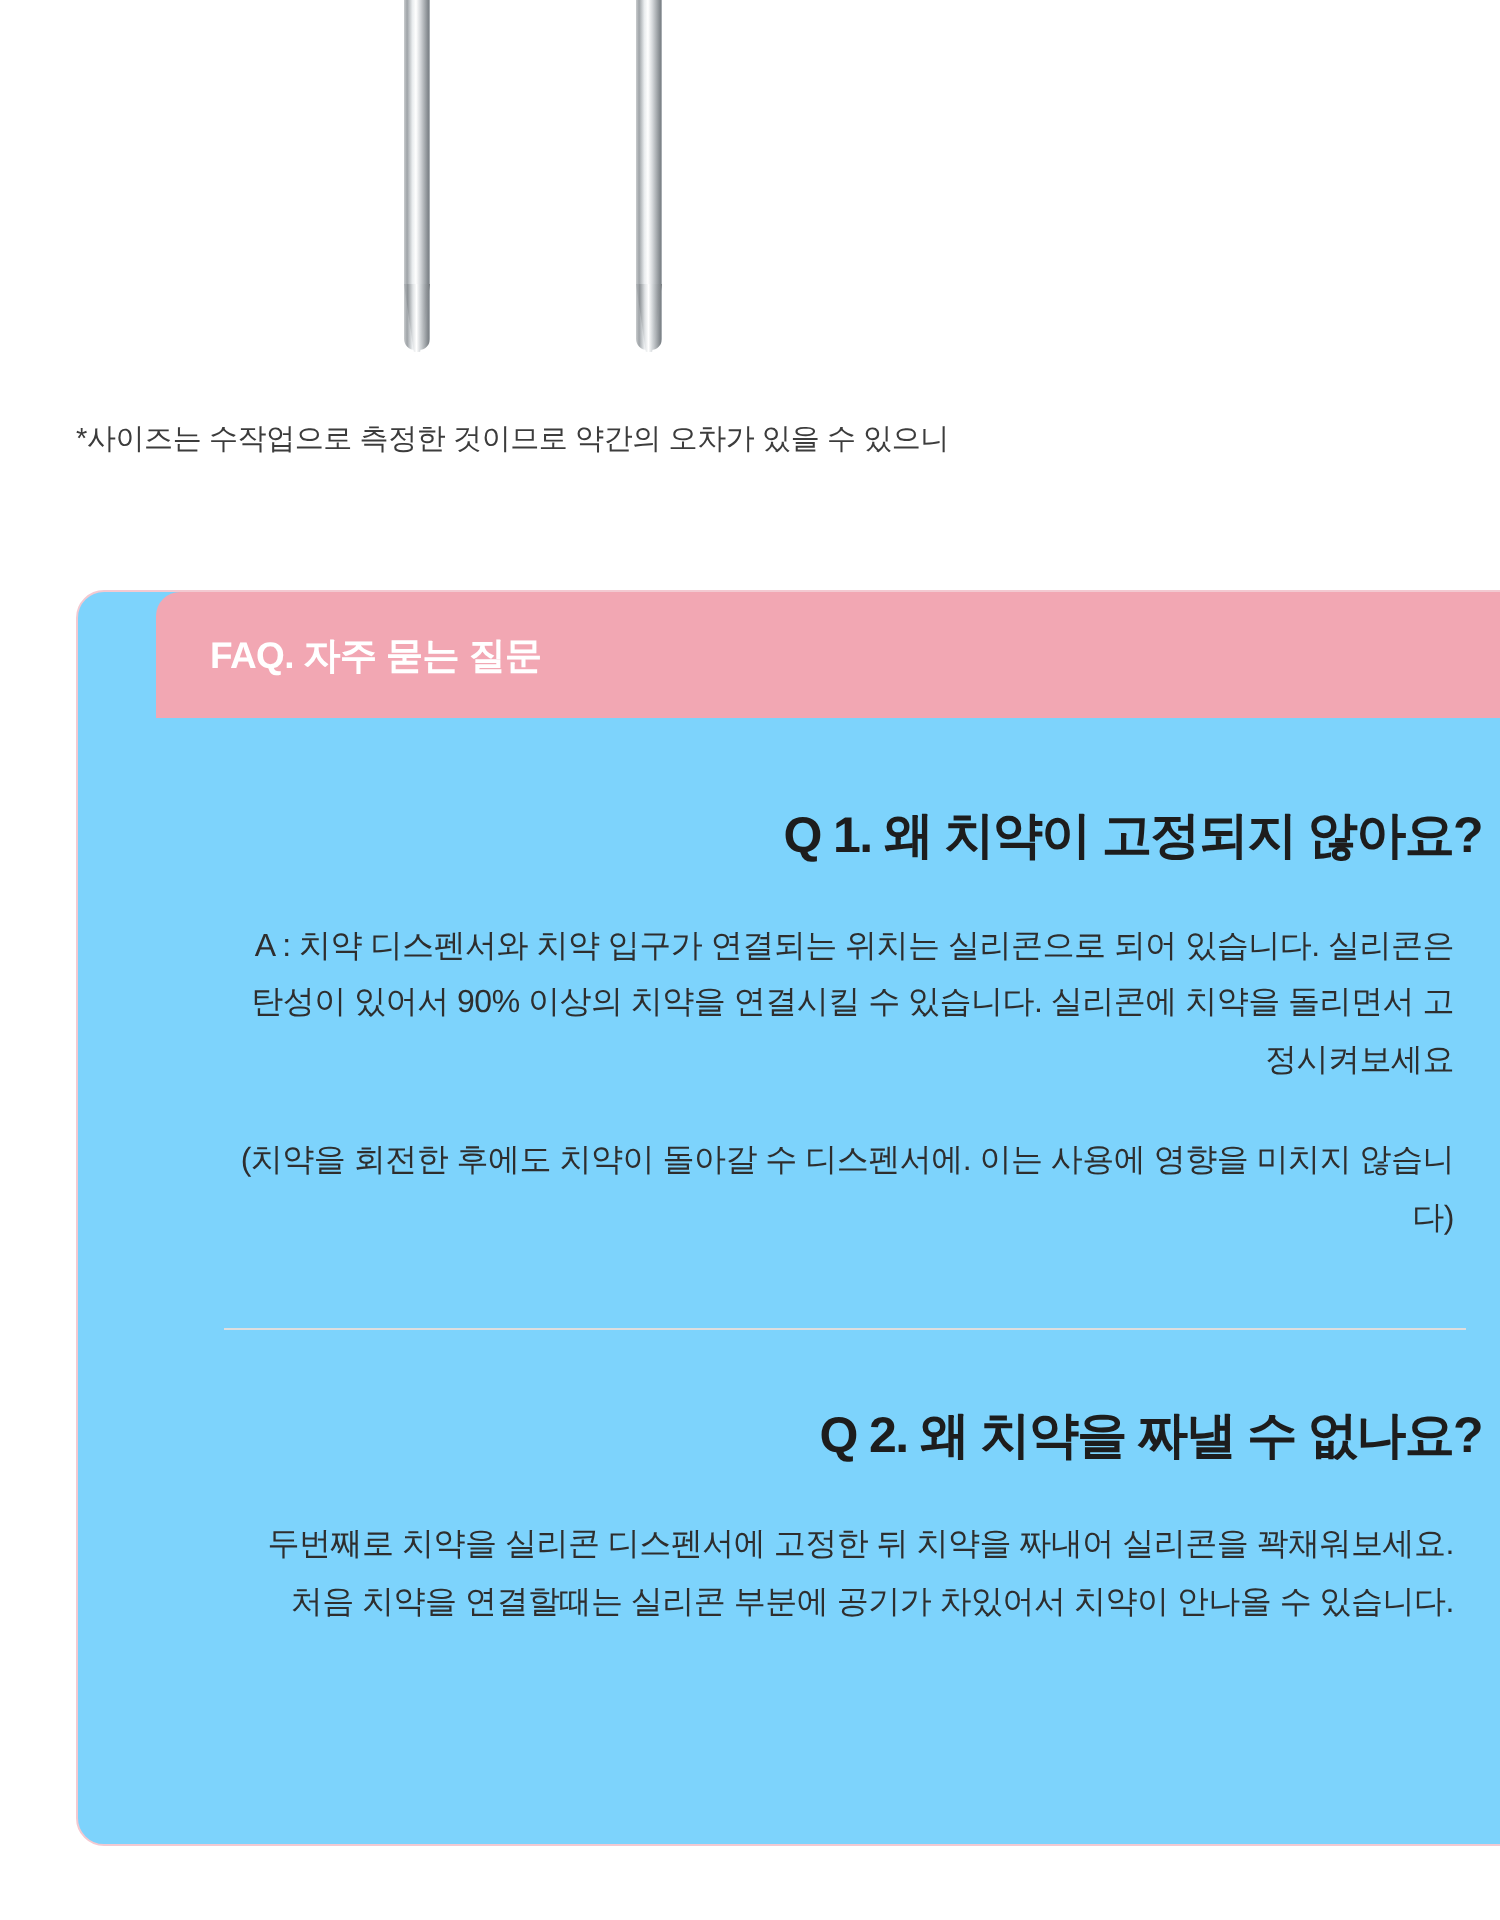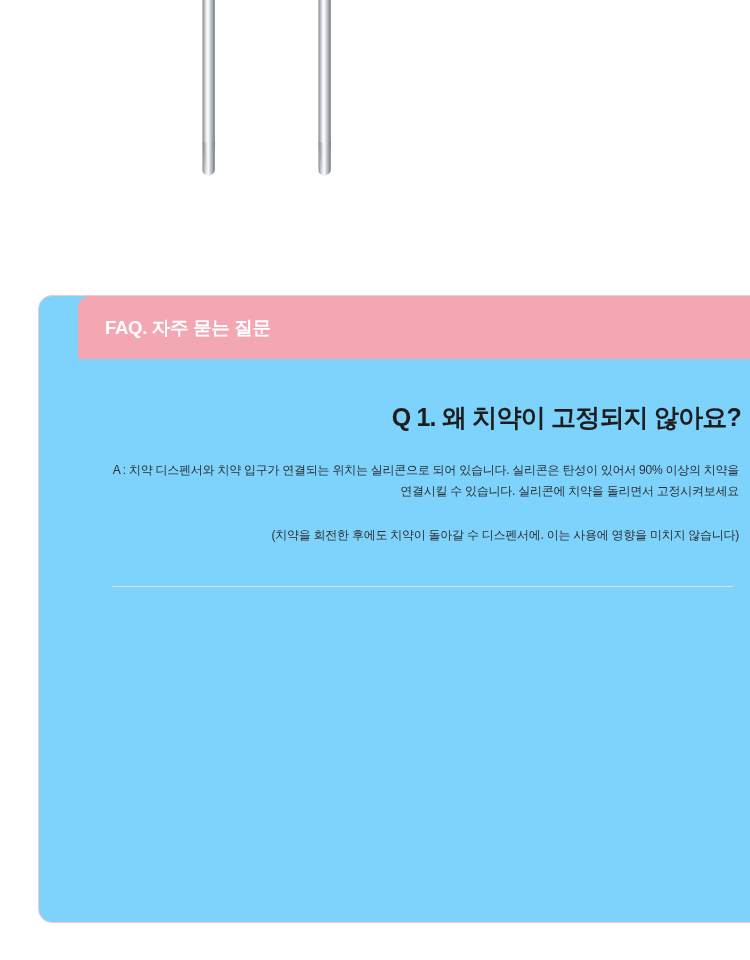--- a/index.html
+++ b/index.html
@@ -102,25 +102,25 @@
     font-size: 25px;
     font-weight: bold;
     color: #1d1d1d;
     letter-spacing: -0.8px;
     margin: 0;
   }
   .q1-title { margin-top: 42px; }
   .q2-title { margin-top: 0; }
 
   .answer {
-    font-size: 12px;
+    font-size: 16px;
     line-height: 1.78;
     color: #2e2e2e;
     letter-spacing: -0.25px;
-    margin: 2px;
+    margin: 14px;
   }
   .q1-answer { margin-top: 26px; }
   .q1-note   { margin-top: 22px; }
   .q2-answer { margin-top: 14px; }
   .q2-answer2 { margin-top: 25px; }
 
   .divider {
     height: 1px;
     background: #dedede;
     margin: 40px 8px 36px 8px;
@@ -132,30 +132,33 @@
 <div class="product-image">
   <div class="pin left">
     <div class="tip"></div>
   </div>
   <div class="pin right">
     <div class="tip"></div>
   </div>
 </div>
 
 <div class="size-note">
+  <div>*사이즈는 수작업으로 측정한 것이므로 약간의 오차가 있을 수 있으니</div>
 </div>
 
 <section class="faq-card">
   <div class="faq-header">
     <span class="faq-header-title">FAQ. 자주 묻는 질문</span>
   </div>
 
   <div class="faq-body">
 
     <h2 class="q-title q1-title">Q 1. 왜 치약이 고정되지 않아요?</h2>
     <p class="answer q1-answer">A : 치약 디스펜서와 치약 입구가 연결되는 위치는 실리콘으로 되어 있습니다. 실리콘은 탄성이 있어서 90% 이상의 치약을 연결시킬 수 있습니다. 실리콘에 치약을 돌리면서 고정시켜보세요</p>
     <p class="answer q1-note">(치약을 회전한 후에도 치약이 돌아갈 수 디스펜서에. 이는 사용에 영향을 미치지 않습니다)</p>
 
     <div class="divider"></div>
 
+    <h2 class="q-title q2-title">Q 2. 왜 치약을 짜낼 수 없나요?</h2>
+    <p class="answer q2-answer2">두번째로 치약을 실리콘 디스펜서에 고정한 뒤 치약을 짜내어 실리콘을 꽉채워보세요. 처음 치약을 연결할때는 실리콘 부분에 공기가 차있어서 치약이 안나올 수 있습니다.</p>
 
   </div>
 </section>
 
 </body></html>

